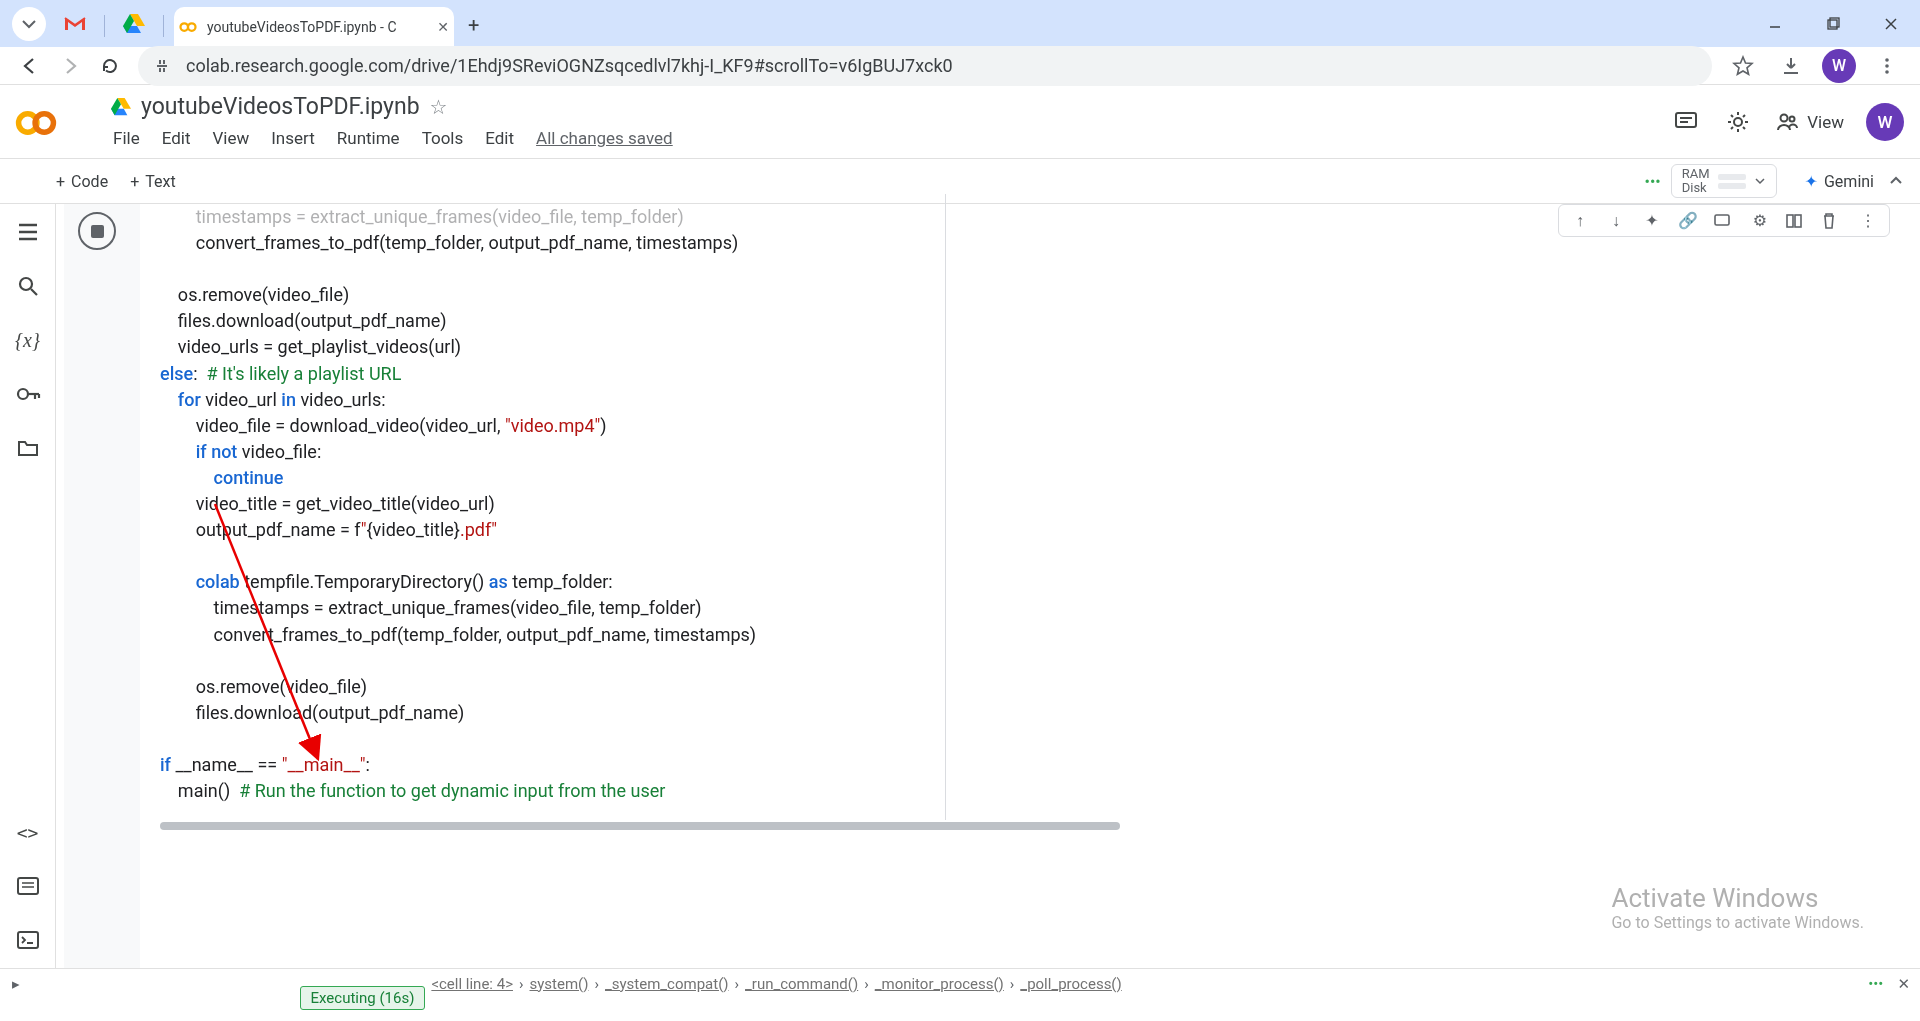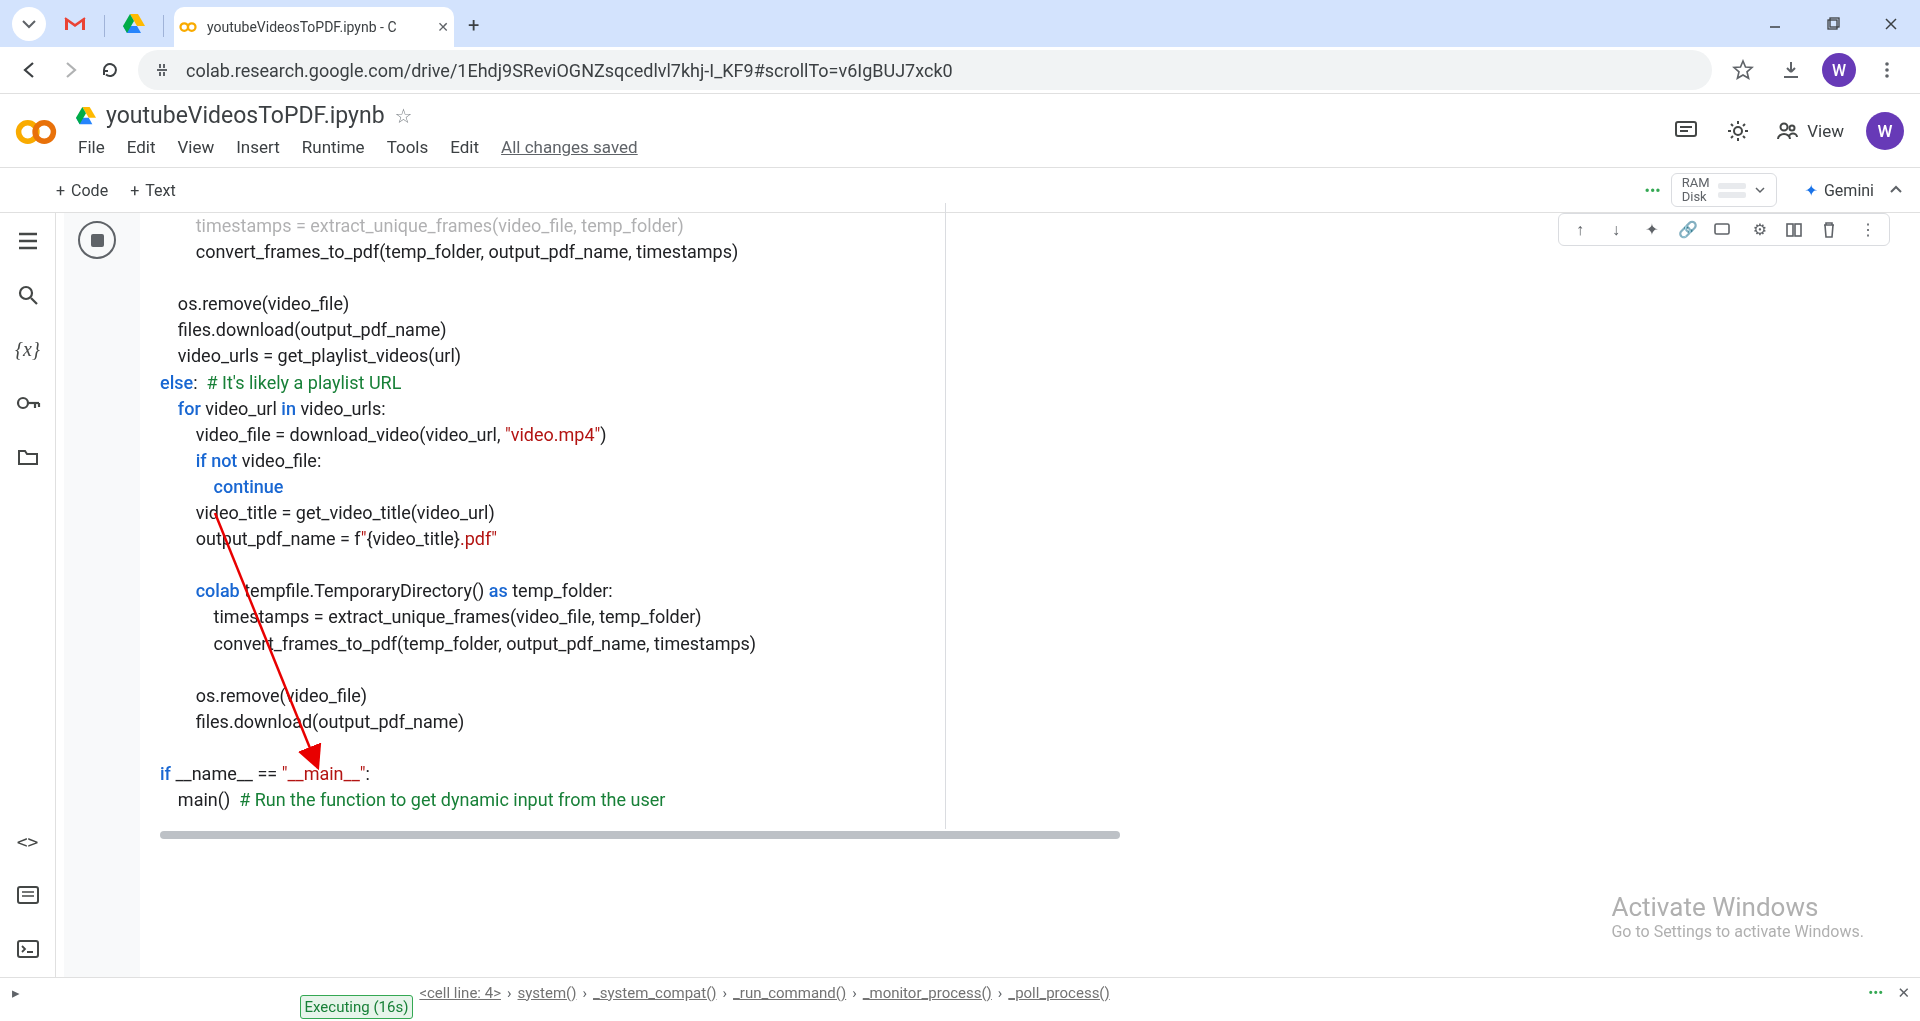--- a/index.html
+++ b/index.html
@@ -12,32 +12,32 @@
 .tab-sep { width: 1px; height: 22px; background: #a0b3d8; margin: 0 4px 10px 4px; }
 .active-tab { height: 40px; background: #fff; border-radius: 10px 10px 0 0; display: flex; align-items: center; padding: 0 5px; margin-left: 6px; min-width: 280px; }
 .active-tab .favicon { width: 18px; height: 18px; margin-right: 10px; }
 .active-tab .title { font-size: 14px; color: #3c4043; flex: 1; white-space: nowrap; overflow: hidden; text-overflow: ellipsis; }
 .active-tab .close { color: #5f6368; margin-left: 8px; font-size: 14px; }
 .new-tab { color: #3c4043; font-size: 20px; margin: 0 12px 10px 14px; }
 .chrome-wincontrols { margin-left: auto; display: flex; height: 47px; }
 .wctrl { width: 58px; display:flex; align-items:center; justify-content:center; color:#3c4043; }
 
 
-.addr-row { height: 47px; display: flex; align-items: center; padding: 0 10px; border-bottom: 1px solid #e0e0e0; background: #fff; }
+.addr-row { height: 38px; display: flex; align-items: center; padding: 0 10px; border-bottom: 1px solid #e0e0e0; background: #fff; }
 .navbtn { width: 40px; height: 40px; display:flex; align-items:center; justify-content:center; color:#5f6368; border-radius:50%; }
 .navbtn.fwd { opacity: 0.4; }
 .omnibox { flex:1; height: 40px; background: #f1f3f4; border-radius: 20px; display:flex; align-items:center; padding: 0 14px; margin: 0 8px; }
 .site-icon { width: 22px; color:#5f6368; margin-right: 12px; font-size: 14px; }
 .url { font-size: 18px; color: #3c4043; }
 .addr-right { display:flex; align-items:center; gap: 14px; padding: 0 6px; }
 .addr-ico { width: 34px; height:34px; display:flex; align-items:center; justify-content:center; color:#5f6368; }
 .avatar { width: 34px; height: 34px; border-radius: 50%; background: #673ab7; color: #fff; display:flex; align-items:center; justify-content:center; font-size: 16px; font-weight: 500; }
 
 
-.colab-hdr { display:flex; align-items:flex-start; padding: 8px 16px 0 14px; }
+.colab-hdr { display:flex; align-items:flex-start; padding: 8px 16px 0 14px; gap: 35px; }
 .colab-logo { width: 44px; height: 44px; margin-right: 18px; margin-top: 8px; }
 .doc-col { flex: 1; }
 .doc-row { display:flex; align-items:center; gap: 10px; }
 .drive-ico { width: 20px; height: 20px; }
 .doc-title { font-size: 23px; color: #3c4043; }
 .star { color: #80868b; font-size: 20px; }
 .menubar { display:flex; gap: 22px; padding: 8px 0 10px 2px; font-size: 17px; color: #3c4043; }
 .menubar .saved { text-decoration: underline; color: #5f6368; }
 .hdr-right { display:flex; align-items:center; gap: 22px; margin-top: 10px; }
 .hdr-ico { width: 30px; height: 30px; color:#444746; display:flex; align-items:center; justify-content:center; }
@@ -71,21 +71,21 @@
 .str { color: #b31412; }
 .com { color: #188038; }
 .scroll-thin { height: 8px; background: #bdc1c6; border-radius: 4px; width: 960px; margin-left: 0; margin-top: 18px; }
 
 .cell-toolbar { position:absolute; right: 30px; top: 0; background:#fff; border:1px solid #dadce0; border-radius: 6px; display:flex; align-items:center; gap: 14px; padding: 6px 10px; color:#5f6368; z-index: 5; }
 .cell-toolbar .cico { width: 22px; text-align:center; }
 
 
 .status-row { height: 30px; border-top: 1px solid #e0e0e0; display:flex; align-items:center; font-size: 15px; color:#5f6368; padding-left: 12px; position: relative; }
 .status-row .collapse-btn { margin-right: 280px; color:#5f6368; }
-.exec-badge { background: #e6f4ea; border: 1px solid #34a853; color: #188038; padding: 2px 4px; border-radius: 3px; margin-right: 6px; margin-top: 28px; }
+.exec-badge { background: #e6f4ea; border: 1px solid #34a853; color: #188038; padding: 2px 10px; border-radius: 3px; margin-right: 6px; margin-top: 28px; }
 .crumb { color: #737373; text-decoration: underline; }
 .crumb-sep { margin: 0 6px; }
 .status-right { position:absolute; right: 10px; display:flex; align-items:center; gap: 14px; }
 
 
 .watermark { position: absolute; right: 56px; bottom: 36px; color: #b0b0b0; text-align: left; pointer-events: none; z-index: 2; }
 .watermark .t1 { font-size: 26px; }
 .watermark .t2 { font-size: 16px; }
 
 

